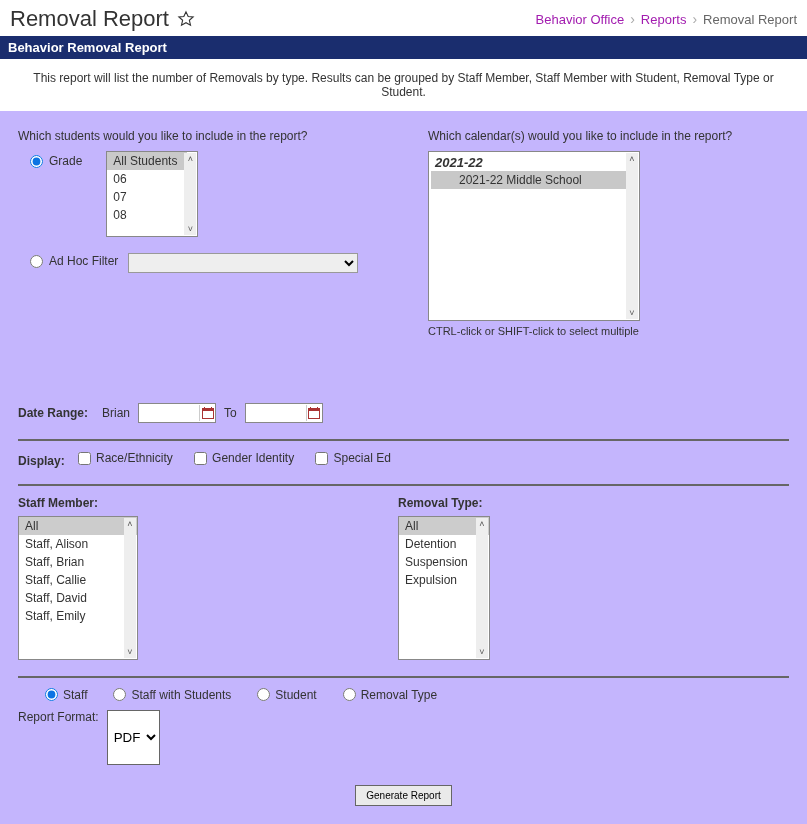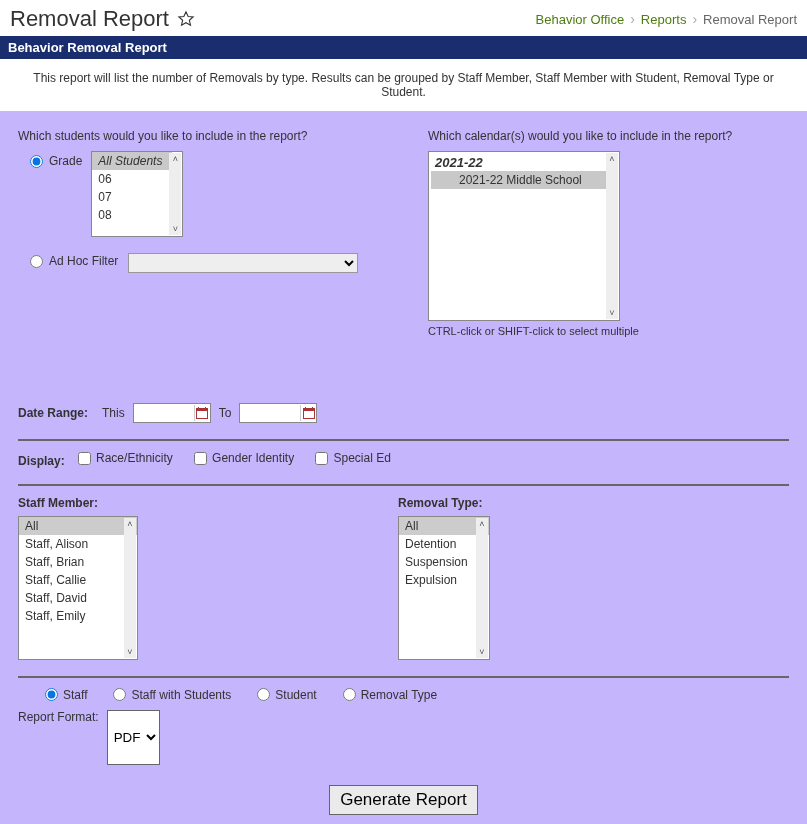--- a/index.html
+++ b/index.html
@@ -2,45 +2,45 @@
 <html><head>
   <meta charset="utf-8">
   <style>
     * { box-sizing: border-box; margin: 0; padding: 0; }
     body { font-family: Arial, Helvetica, sans-serif; font-size: 12px; color: #333; background: #fff; width: 807px; }
     .header { display: flex; justify-content: space-between; align-items: center; padding: 6px 10px 4px 10px; background: #fff; }
     .header-left { display: flex; align-items: center; }
     .page-title { font-size: 22px; font-weight: normal; color: #333; }
     .star-icon { margin-left: 8px; width: 18px; height: 18px; display: inline-flex; align-items: center; }
     .breadcrumb { font-size: 13px; color: #666; display: flex; align-items: center; gap: 6px; }
-    .breadcrumb a { color: #4d7c0f; text-decoration: none; cursor: pointer; }
+    .breadcrumb a { color: #a21caf; text-decoration: none; cursor: pointer; }
     .breadcrumb-sep { color: #aaa; font-size: 14px; }
     .breadcrumb-current { color: #666; }
     .subheader { background: #1a2d6e; color: #fff; font-weight: bold; padding: 4px 8px; font-size: 13px; }
     .description { background: #fff; padding: 12px 18px; font-size: 12px; text-align: center; color: #333; }
     .form-body { background: #c4b5fd; padding: 18px; }
     .top-columns { display: flex; gap: 30px; margin-bottom: 10px; }
     .left-col { flex: 0 0 380px; }
     .right-col { flex: 1; }
     .section-label { font-weight: normal; font-size: 12px; margin-bottom: 8px; color: #333; }
     .radio-option { display: flex; align-items: center; margin-bottom: 4px; }
     .radio-option input[type="radio"] { margin-right: 6px; cursor: pointer; accent-color: #0b74e3; }
-    .grade-row { display: flex; align-items: flex-start; gap: 9px; margin-left: 12px; }
+    .grade-row { display: flex; align-items: flex-start; gap: 24px; margin-left: 12px; }
     .grade-radio-label { padding-top: 3px; min-width: 48px; }
     .multi-select { background: #fff; border: 1px solid #888; width: 92px; height: 86px; overflow: auto; }
     .multi-select .scroll-area { padding-right: 10px; }
     .multi-select .item { padding: 2px 6px; cursor: pointer; font-size: 12px; }
-    .multi-select .item.selected { background: #c9c9c9; font-style: italic; }
+    .multi-select .item.selected { background: #c9c9c9; }
     .scroll-box { position: relative; }
     .scroll-box .scrollbar { position: absolute; right: 1px; top: 1px; bottom: 1px; width: 12px; background: #eee; display: flex; flex-direction: column; justify-content: space-between; align-items: center; }
     .scroll-arrow { font-size: 9px; color: #555; width: 100%; height: 12px; display: flex; align-items: center; justify-content: center; }
     .adhoc-row { display: flex; align-items: center; gap: 10px; margin-top: 16px; margin-left: 12px; }
     .adhoc-row select { width: 230px; height: 20px; border: 1px solid #999; background: #eee; }
     .calendar-radios { margin-left: 12px; }
-    .calendar-tree { background: #fff; border: 1px solid #888; width: 192px; height: 170px; margin-top: 8px; position: relative; overflow: hidden; }
+    .calendar-tree { background: #fff; border: 1px solid #888; width: 212px; height: 170px; margin-top: 8px; position: relative; overflow: hidden; }
     .calendar-tree .tree-content { padding: 2px; }
     .tree-year { font-style: italic; font-weight: bold; font-size: 13px; padding: 1px 4px; }
     .tree-item { padding: 2px 6px 2px 28px; font-size: 12px; cursor: pointer; }
     .tree-item.selected { background: #c8c8c8; }
     .calendar-tree .scrollbar { position: absolute; right: 1px; top: 1px; bottom: 1px; width: 12px; background: #eee; display: flex; flex-direction: column; justify-content: space-between; align-items: center; }
     .calendar-hint { font-size: 11px; color: #333; margin-top: 4px; }
     .date-range-row { display: flex; align-items: center; gap: 8px; margin-top: 12px; font-weight: bold; }
     .date-range-row .label { margin-right: 6px; }
     .date-range-row .sub { font-weight: normal; }
     .date-input-wrap { display: inline-flex; align-items: center; border: 1px solid #888; background: #fff; height: 20px; }
@@ -57,21 +57,21 @@
     .big-select .item { padding: 2px 6px; font-size: 12px; cursor: pointer; }
     .big-select .item.selected { background: #ccc; }
     .big-select .scrollbar { position: absolute; right: 1px; top: 1px; bottom: 1px; width: 12px; background: #eee; display: flex; flex-direction: column; justify-content: space-between; align-items: center; }
     .group-section .q { font-weight: bold; margin-bottom: 6px; }
     .group-radios { display: flex; gap: 26px; margin-bottom: 8px; margin-left: 27px; }
     .group-radios label { display: inline-flex; align-items: center; cursor: pointer; font-size: 12px; }
     .group-radios input[type="radio"] { margin-right: 5px; cursor: pointer; accent-color: #0b74e3; }
     .format-row { display: flex; align-items: flex-start; gap: 8px; font-size: 12px; }
     .format-row select { padding: 18px 2px; border: 1px solid #666; background: #fff; cursor: pointer; }
     .generate-row { text-align: center; margin-top: 20px; }
-    .generate-btn { padding: 4px 10px; border: 1px solid #666; background: #eaeaea; cursor: pointer; font-size: 17px; }
+    .generate-btn { padding: 4px 10px; border: 1px solid #666; background: #eaeaea; cursor: pointer; font-size: 10px; }
     .container-shadow { box-shadow: 4px 4px 6px rgba(0,0,0,0.35), 1px 0 0 #000 inset, -1px 0 0 #000 inset, 0 1px 0 #000 inset, 0 -1px 0 #000 inset; }
   </style>
 </head>
 <body>
 
 <div class="container-shadow">
   <div class="header">
     <div class="header-left">
       <span class="page-title">Removal Report</span>
       <span class="star-icon">
@@ -118,21 +118,21 @@
         <div class="adhoc-row">
           <label class="radio-option">
             <input type="radio" name="students" style="">
             <span>Ad Hoc Filter</span>
           </label>
           <select></select>
         </div>
 
         <div class="date-range-row" style="margin-top:130px;">
           <span class="label">Date Range:</span>
-          <span class="sub">This</span>
+          <span class="sub">Brian</span>
           <span class="date-input-wrap">
             <input type="text" value="" style="">
             <span class="cal-icon">
               <svg width="12" height="12" viewBox="0 0 12 12">
                   <rect x="0.5" y="1.5" width="11" height="10" fill="#fff" stroke="#a33"></rect>
                   <rect x="0.5" y="1.5" width="11" height="2.5" fill="#a33"></rect>
                   <line x1="2.5" y1="0" x2="2.5" y2="2" stroke="#a33"></line>
                   <line x1="9.5" y1="0" x2="9.5" y2="2" stroke="#a33"></line>
                 </svg>
             </span>

